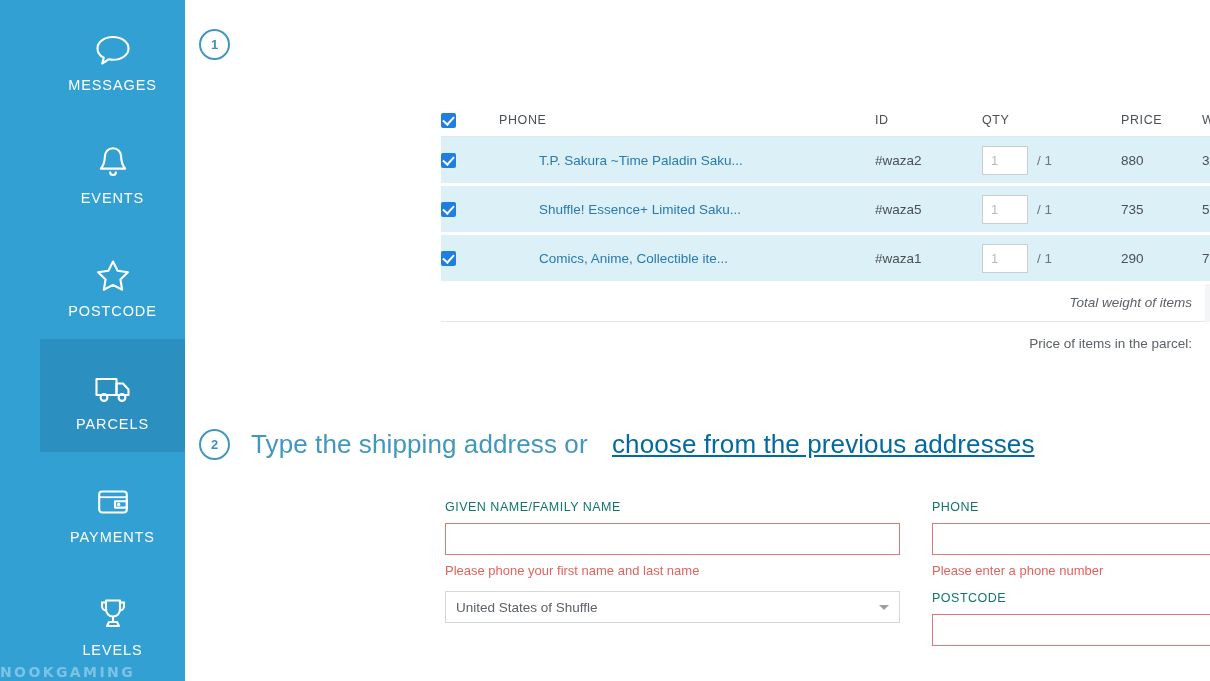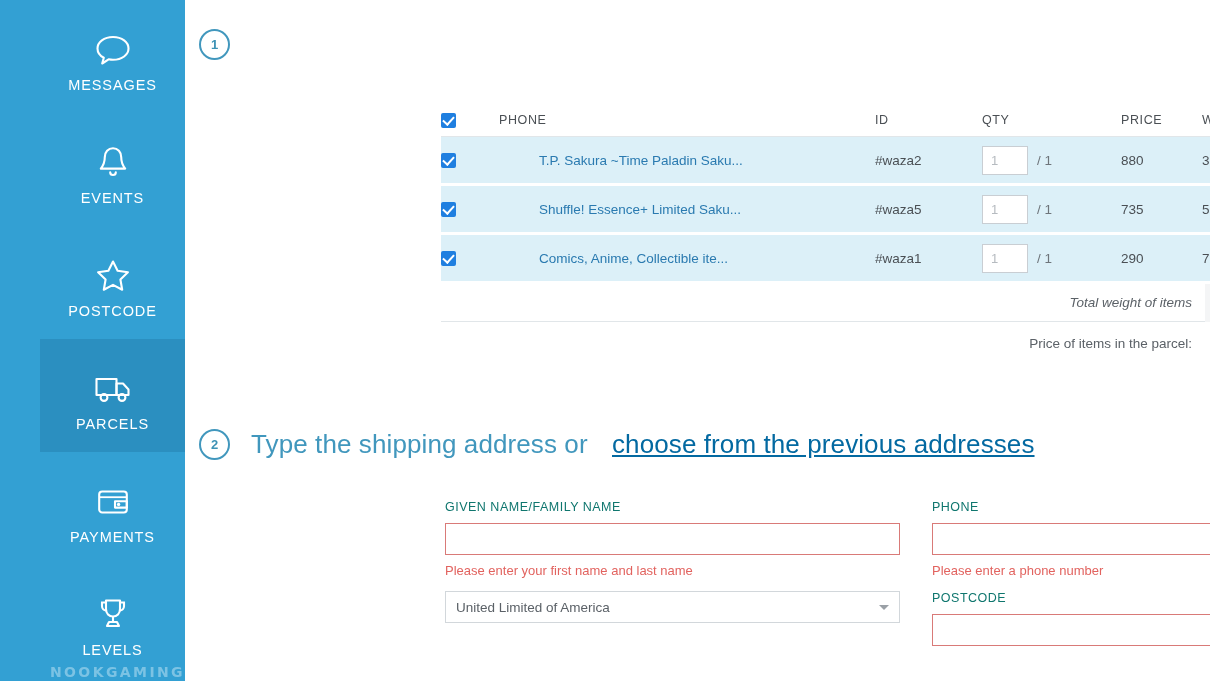--- a/index.html
+++ b/index.html
@@ -28,21 +28,21 @@
   .nav-item.active { background: #2b8fc0; }
   .nav-icon { height: 46px; display: flex; align-items: flex-end; justify-content: center; }
   .nav-icon svg { display: block; }
   .nav-label {
     margin-top: 11px;
     font-size: 14.5px; letter-spacing: 0.9px;
     font-weight: 400; color: #ffffff;
   }
   .watermark {
     position: absolute; left: 0; right: 0; bottom: 1px;
-    text-align: right;
+    text-align: left;
     font-size: 14px; letter-spacing: 2.4px;
     color: #7cc3e4; font-weight: 700;
     font-family: "DejaVu Sans", sans-serif;
   }
 
   
   .main {
     flex: 1 1 auto; height: 681px;
     background: #ffffff;
     position: relative; overflow: hidden;
@@ -347,33 +347,33 @@
     <div class="step-head" id="step2">
       <span class="step-badge">2</span>
       <h1 class="step-title"><span>Type the shipping address or </span><span class="link">choose from the previous addresses</span></h1>
     </div>
 
     <form class="form">
 
       <div class="field">
         <label class="field-label">GIVEN NAME/FAMILY NAME</label>
         <input class="text-input" type="text" value="" style="">
-        <span class="err-msg">Please enter your first name and last name</span>
+        <span class="err-msg">Please phone your first name and last name</span>
       </div>
 
       <div class="field">
         <label class="field-label">PHONE</label>
         <input class="text-input" type="text" value="" style="">
         <span class="err-msg">Please enter a phone number</span>
       </div>
 
       <div class="field">
         <div class="select-wrap">
           <div class="select-input">
-            <span>United Limited of America</span>
+            <span>United States of Shuffle</span>
           </div>
           <span class="caret"></span>
         </div>
         <div class="spacer-after-select"></div>
       </div>
 
       <div class="field">
         <label class="field-label">POSTCODE</label>
         <input class="text-input" type="text" value="" style="">
         <div class="spacer-after-select"></div>

